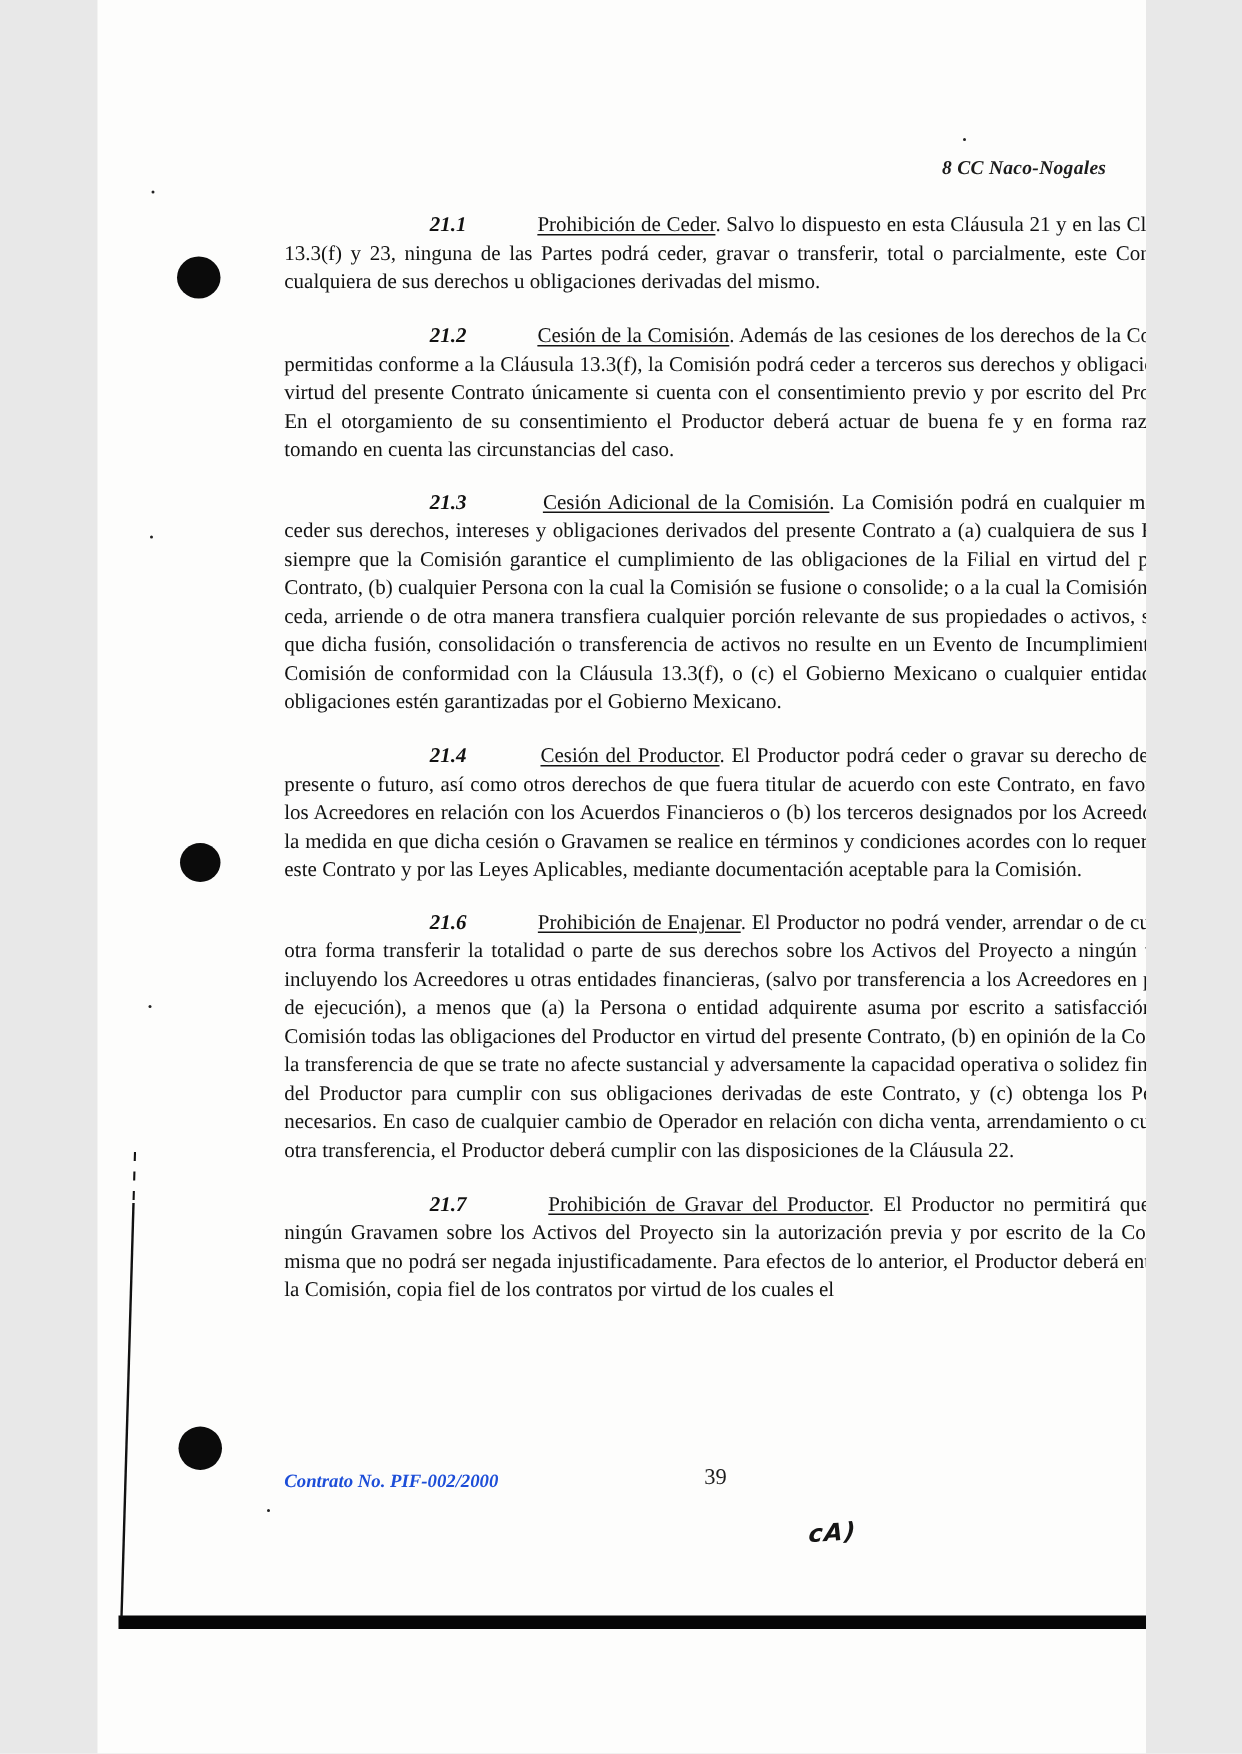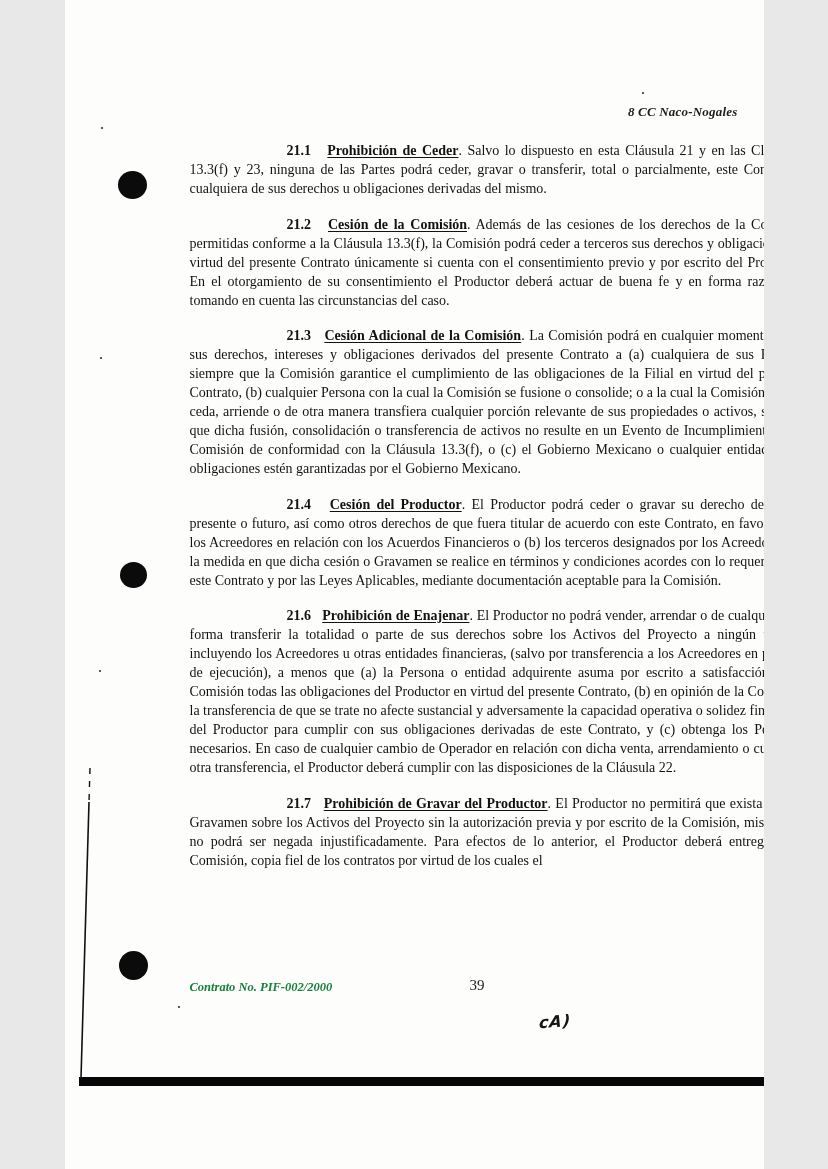--- a/index.html
+++ b/index.html
@@ -17,26 +17,26 @@
     position:absolute;top:104px;right:26px;
     font-style:italic;font-weight:bold;font-size:13px;
     letter-spacing:.2px;color:#1c1c1c;
   }
   
   .clauses{
     position:absolute;left:125px;top:141px;width:616px;
     font-size:14px;line-height:19px;text-align:justify;
   }
   .clause{margin:0 0 16.5px 0;text-indent:97px;}
-  .cnum{font-weight:bold;}
-  .ctitle{font-weight:bold;text-decoration:underline;text-underline-offset:2px;}
+  .cnum{font-weight:bold;font-style:italic;}
+  .ctitle{font-weight:normal;text-decoration:underline;text-underline-offset:2px;margin-left:36px;}
   
   .ftr-contract{
     position:absolute;left:125px;top:980px;
-    font-style:italic;font-weight:bold;font-size:12.5px;color:#15803d;
+    font-style:italic;font-weight:bold;font-size:12.5px;color:#1d4ed8;
   }
   .ftr-page{
     position:absolute;left:405px;top:977px;
     font-size:15px;color:#1c1c1c;
   }
   
   .initials{
     position:absolute;left:474px;top:1012px;
     font-family:"DejaVu Sans", sans-serif;
     font-size:16px;font-weight:bold;font-style:italic;

